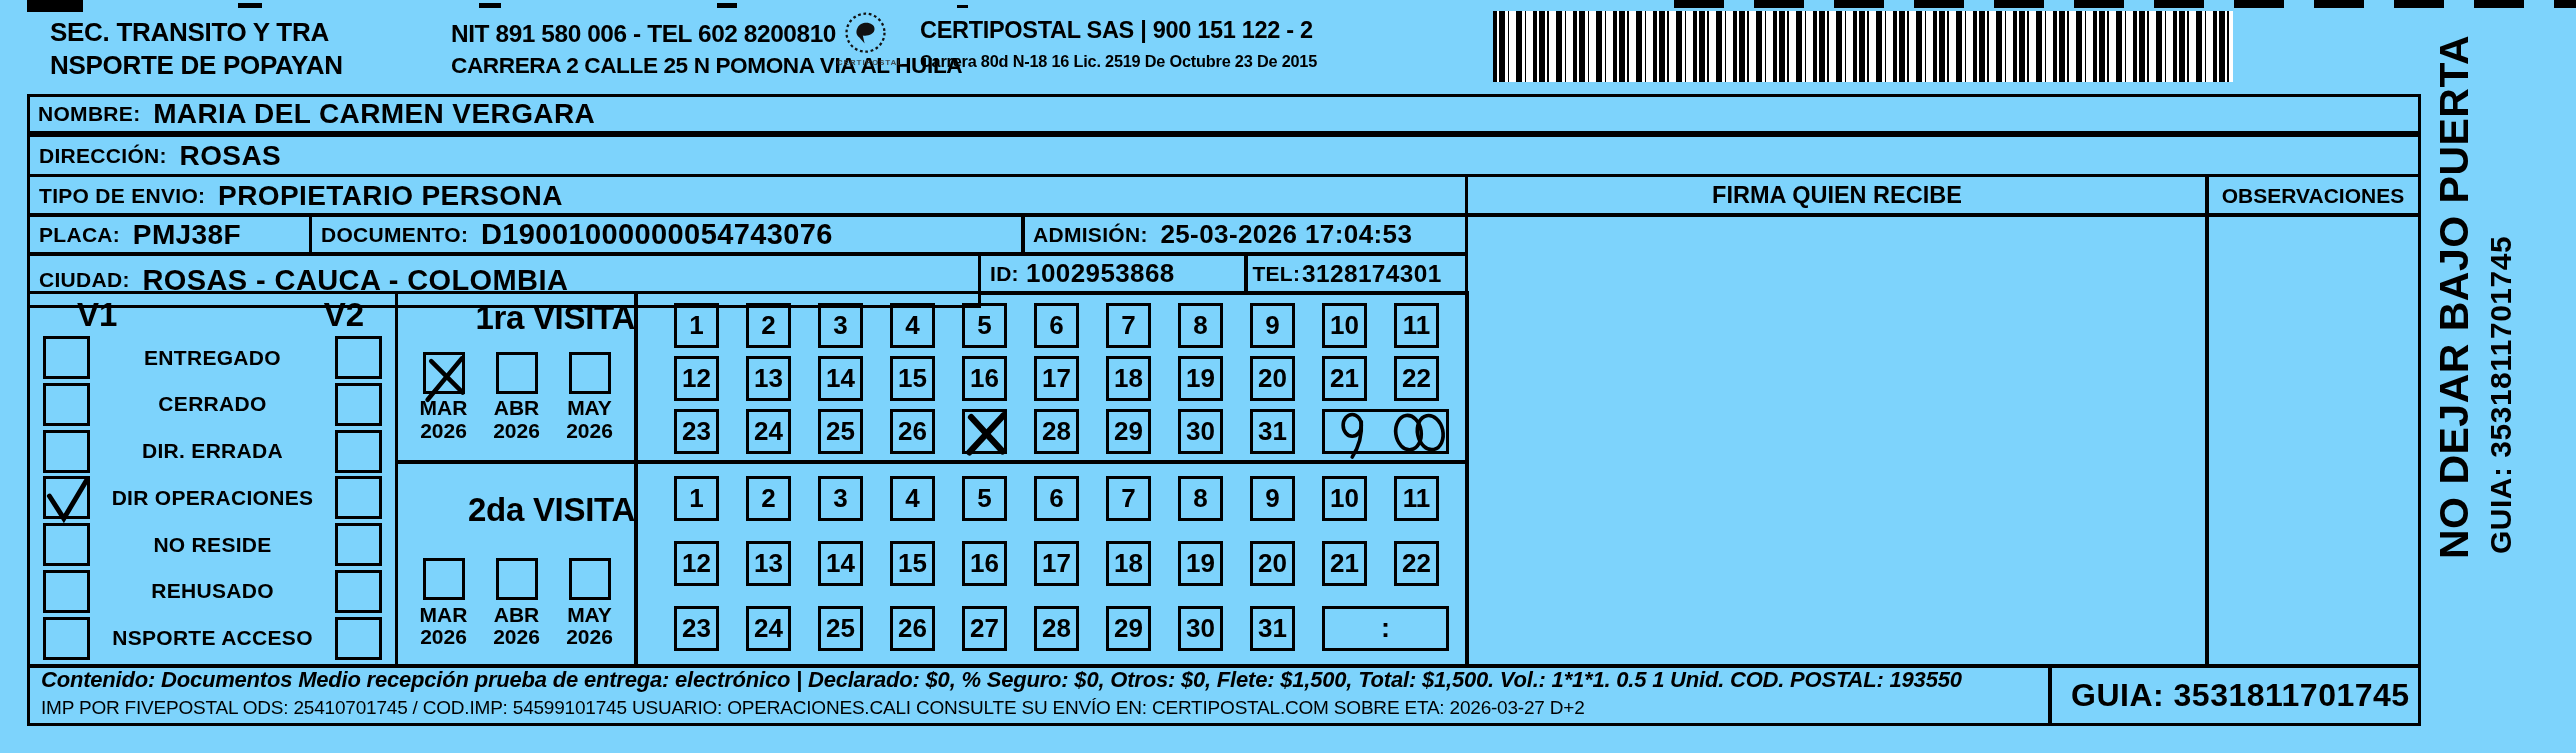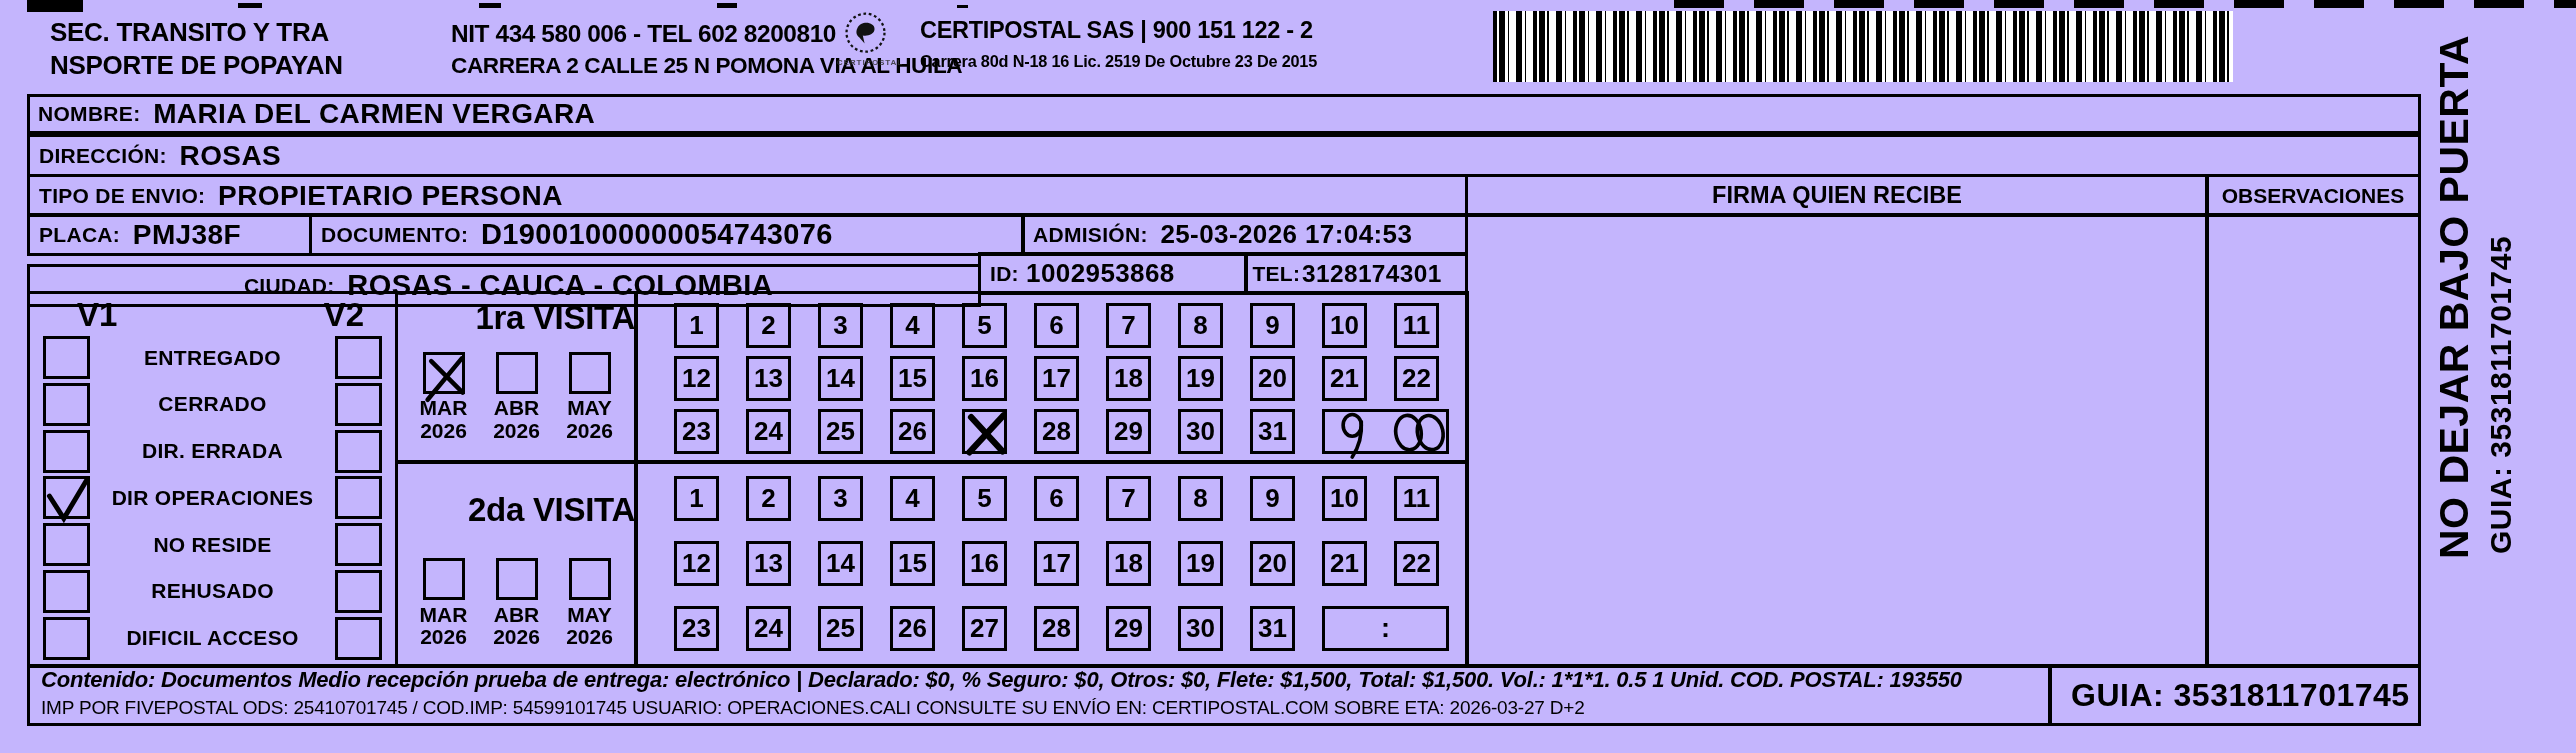--- a/index.html
+++ b/index.html
@@ -1,17 +1,17 @@
 <!DOCTYPE html>
 <html style="font-size:14.5px"><head>
 <meta charset="utf-8">
 <style>
   html,body{margin:0;padding:0;background:#e8e8e8;}
   #doc{
-    position:relative;width:2576px;height:753px;background:#c4b5fd;
+    position:relative;width:2576px;height:753px;background:#7dd3fc;
     font-family:"Liberation Sans", sans-serif;color:#000;overflow:hidden;
   }
   .abs{position:absolute;}
   .box{position:absolute;border:3.6px solid #000;box-sizing:border-box;background:transparent;}
   .cell{display:flex;align-items:center;padding-left:9px;gap:12.7px;white-space:nowrap;overflow:hidden;}
   .lbl{font-size:21px;font-weight:700;letter-spacing:0.3px;}
   .val{font-size:28px;font-weight:700;letter-spacing:0.4px;}
   
   .art{position:absolute;background:#000;}
   .art-dashes{position:absolute;left:1674px;top:0;width:902px;height:8.1px;
@@ -78,21 +78,21 @@
   <div class="art" style="left:479px;top:2.7px;width:22px;height:5.4px;"></div>
   <div class="art" style="left:717px;top:2.7px;width:20px;height:5.4px;"></div>
   <div class="art" style="left:957px;top:4.5px;width:11px;height:3.6px;"></div>
   <div class="art-dashes"></div>
 
   <div class="abs hdr-org">
     <div>SEC. TRANSITO Y TRA</div>
     <div>NSPORTE DE POPAYAN</div>
   </div>
   <div class="abs hdr-center">
-    <div class="l1">NIT 434 580 006 - TEL 602 8200810</div>
+    <div class="l1">NIT 891 580 006 - TEL 602 8200810</div>
     <div>CARRERA 2 CALLE 25 N POMONA VIA AL HUILA</div>
   </div>
   <div class="abs logo">
     <svg width="47" height="47" viewBox="0 0 52 52">
       <circle cx="26" cy="24" r="21" fill="none" stroke="#111" stroke-width="2.5" stroke-dasharray="3 3"></circle>
       <path d="M17 19 C21 10 36 12 36 20 C36 26 28 28 23 27 L25 36 L19 29 C16 27 15 23 17 19 Z" fill="#111"></path>
     </svg>
   </div>
   <div class="abs logo-caption">CERTIPOSTAL</div>
   <div class="abs hdr-company">
@@ -120,21 +120,21 @@
   </div>
   <div class="box cell" style="left:309px;top:213px;width:716px;height:43px;">
     <span class="lbl">DOCUMENTO:</span>
     <span class="val" style="font-size:29px;">D19001000000054743076</span>
   </div>
   <div class="box cell" style="left:1021px;top:213px;width:447px;height:43px;">
     <span class="lbl">ADMISIÓN:</span>
     <span class="val" style="font-size:26px;">25-03-2026 17:04:53</span>
   </div>
 
-  <div class="box cell" style="left:27px;top:264px;width:954px;height:43px;justify-content:center;">
+  <div class="box cell" style="left:27px;top:252px;width:954px;height:56px;">
     <span class="lbl">CIUDAD:</span>
     <span class="val" style="font-size:29px;">ROSAS - CAUCA - COLOMBIA</span>
   </div>
   <div class="box cell" style="left:978px;top:252px;width:270px;height:43px;gap:7.2px;">
     <span class="lbl">ID:</span>
     <span class="val" style="font-size:26px;">1002953868</span>
   </div>
   <div class="box cell" style="left:1244px;top:252px;width:224px;height:43px;gap:1.8px;padding-left:5.4px;">
     <span class="lbl">TEL:</span>
     <span class="val" style="font-size:24.4px;">3128174301</span>
@@ -173,21 +173,21 @@
           <div class="status-label">NO RESIDE</div>
           <div class="checkbox"></div>
         </div>
         <div class="status-row">
           <div class="checkbox"></div>
           <div class="status-label">REHUSADO</div>
           <div class="checkbox"></div>
         </div>
         <div class="status-row">
           <div class="checkbox"></div>
-          <div class="status-label">DIFICIL ACCESO</div>
+          <div class="status-label">NSPORTE ACCESO</div>
           <div class="checkbox"></div>
         </div>
       </div>
   </div>
 
   <div class="box visita" style="left:395px;top:291px;width:243px;height:173px;">
     <div class="visita-title">1ra VISITA</div>
     <div class="months">
         <div class="month">
           <div class="mbox">

